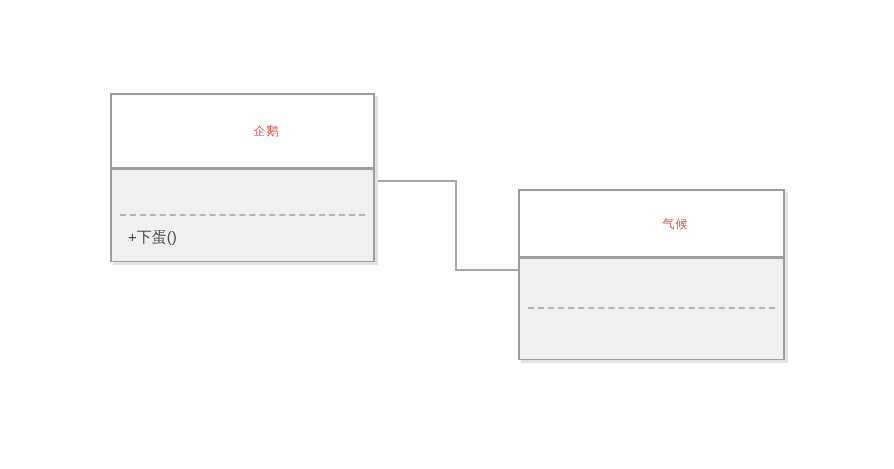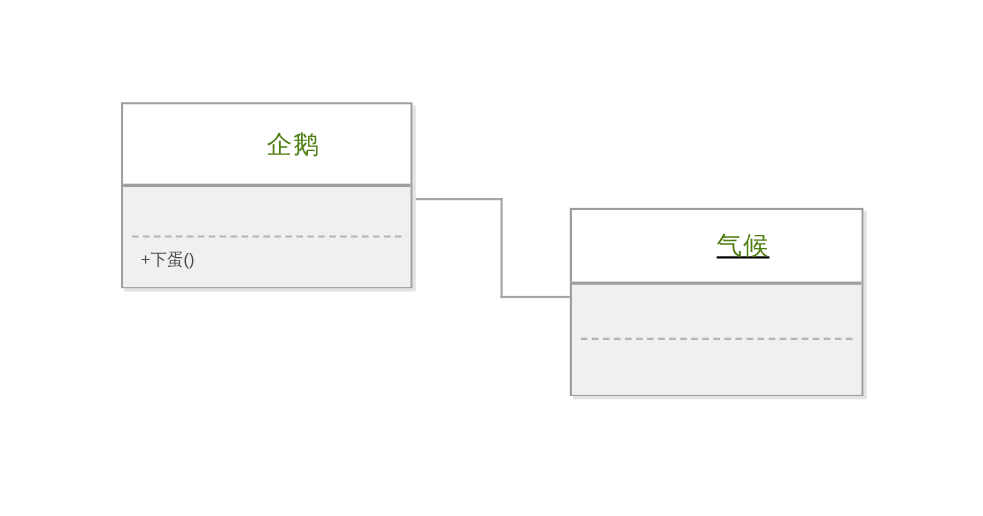--- a/index.html
+++ b/index.html
@@ -34,22 +34,22 @@
   .uml-title {
     box-sizing: border-box;
     background: #ffffff;
     display: flex;
     align-items: center;
     justify-content: center;
     border-bottom: 3px solid #9e9e9e;
   }
 
   .uml-title-text {
-    font-size: 23px;
-    color: #4d7c0f;
+    font-size: 12px;
+    color: #ef4444;
     letter-spacing: 1px;
     line-height: 1;
     margin-left: 48px;
   }
 
   .uml-body {
     position: relative;
     box-sizing: border-box;
     background: #f0f0f0;
     width: 100%;
@@ -88,21 +88,21 @@
   #class-penguin .uml-body  { height: 91px; }
   #class-penguin .uml-sep   { top: 44px; }
   #class-penguin .uml-members { top: 57px; }
 
   #class-climate {
     left: 518px;
     top: 189px;
     width: 267px;
     height: 171px;
   }
-  #class-climate .uml-title { height: 68px; text-decoration: underline; }
+  #class-climate .uml-title { height: 68px; }
   #class-climate .uml-body  { height: 100px; }
   #class-climate .uml-sep   { top: 48px; }
   #class-climate .uml-members { top: 61px; }
 
   
   .edge {
     position: absolute;
     background: #a6a6a6;
   }
   .edge-h { height: 2px; }

